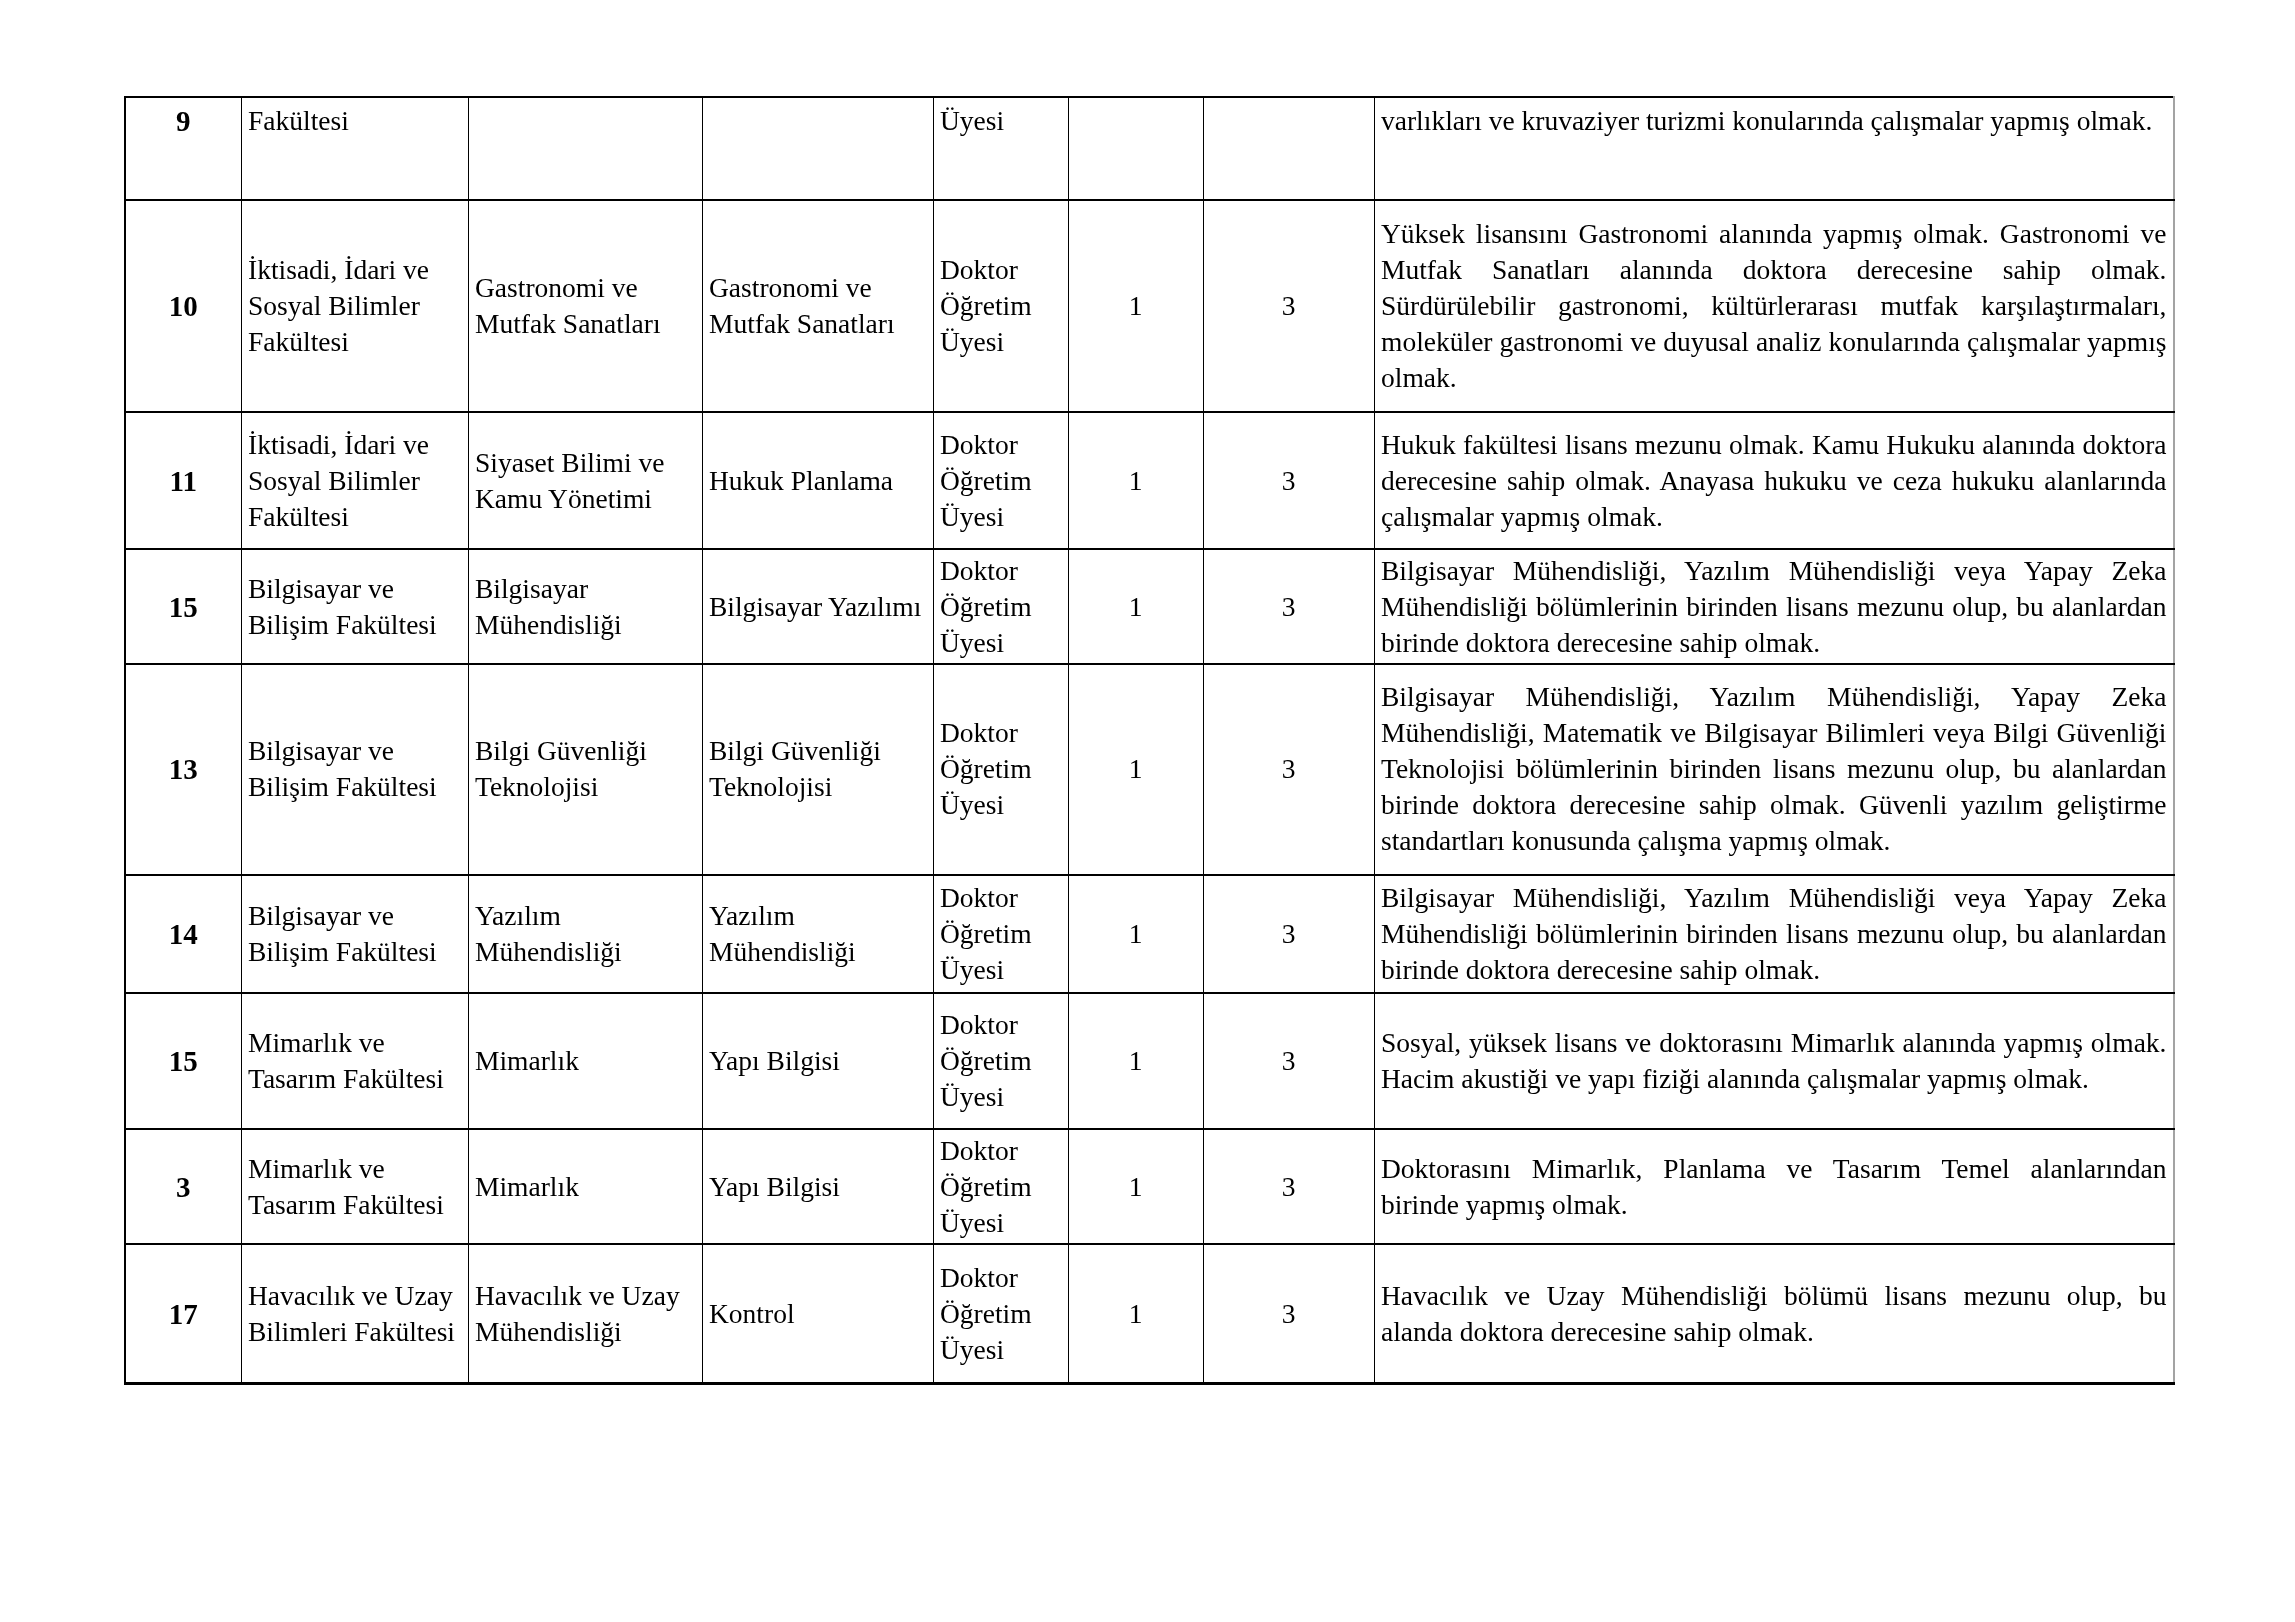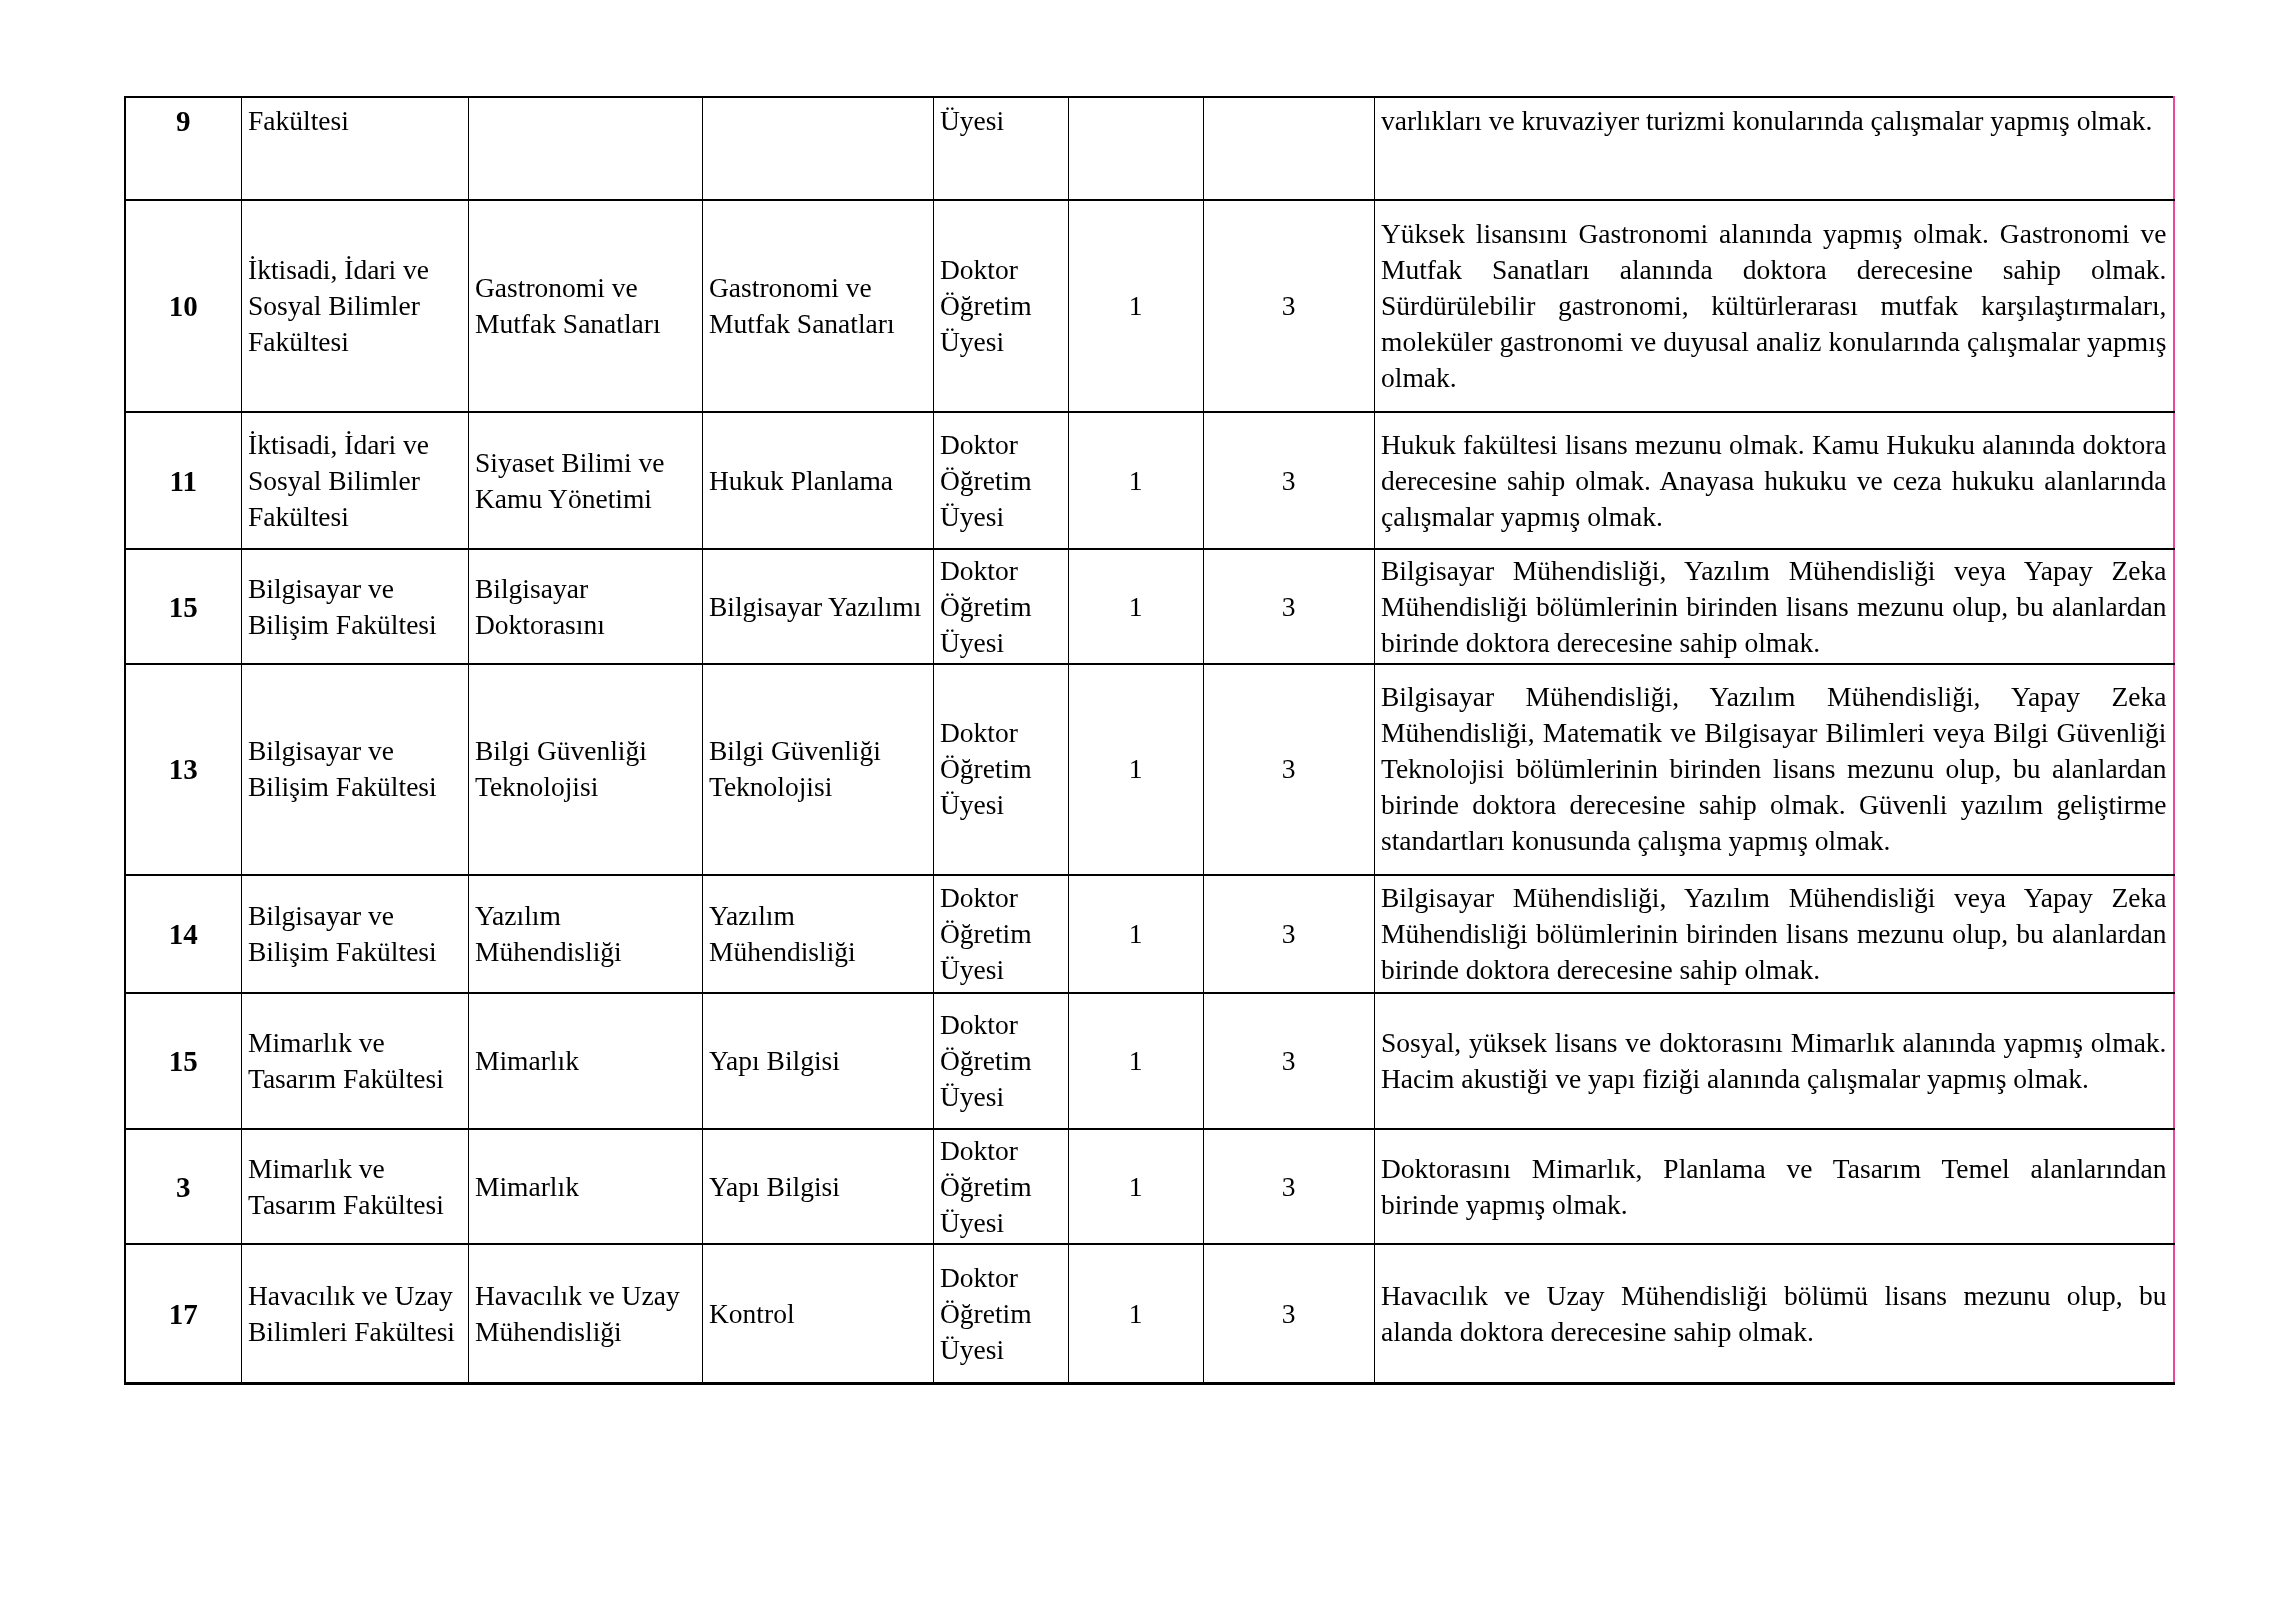--- a/index.html
+++ b/index.html
@@ -24,21 +24,21 @@
     border-left:1.3px solid #000;
     border-right:1.3px solid #000;
     border-top:2.6px solid #000;
     border-bottom:2.6px solid #000;
     vertical-align:middle;
     padding:2.6px 6.5px;
     overflow:hidden;
     word-wrap:break-word;
   }
   table.positions td:first-child{border-left:2px solid #000;}
-  table.positions td:last-child{border-right:2px solid #ec4899;}
+  table.positions td:last-child{border-right:2px solid #a3a3a3;}
   table.positions tr:first-child td{border-top:2px solid #000;}
   table.positions tr:last-child td{border-bottom:3.9px solid #000;}
 
   td.c-no{
     text-align:center;
     font-weight:bold;
     font-size:29px;
     padding:2.6px 1.3px;
   }
   td.c-num{text-align:center;padding:2.6px 1.3px;}
@@ -101,21 +101,21 @@
         <td class="c-txt">Siyaset Bilimi ve Kamu Yönetimi</td>
         <td class="c-txt">Hukuk Planlama</td>
         <td class="c-txt">Doktor Öğretim Üyesi</td>
         <td class="c-num">1</td>
         <td class="c-num">3</td>
         <td class="c-cond">Hukuk fakültesi lisans mezunu olmak. Kamu Hukuku alanında doktora derecesine sahip olmak. Anayasa hukuku ve ceza hukuku alanlarında çalışmalar yapmış olmak.</td>
       </tr>
       <tr class="r3">
         <td class="c-no">15</td>
         <td class="c-txt">Bilgisayar ve Bilişim Fakültesi</td>
-        <td class="c-txt">Bilgisayar Doktorasını</td>
+        <td class="c-txt">Bilgisayar Mühendisliği</td>
         <td class="c-txt">Bilgisayar Yazılımı</td>
         <td class="c-txt">Doktor Öğretim Üyesi</td>
         <td class="c-num">1</td>
         <td class="c-num">3</td>
         <td class="c-cond">Bilgisayar Mühendisliği, Yazılım Mühendisliği veya Yapay Zeka Mühendisliği bölümlerinin birinden lisans mezunu olup, bu alanlardan birinde doktora derecesine sahip olmak.</td>
       </tr>
       <tr class="r4">
         <td class="c-no">13</td>
         <td class="c-txt">Bilgisayar ve Bilişim Fakültesi</td>
         <td class="c-txt">Bilgi Güvenliği Teknolojisi</td>

